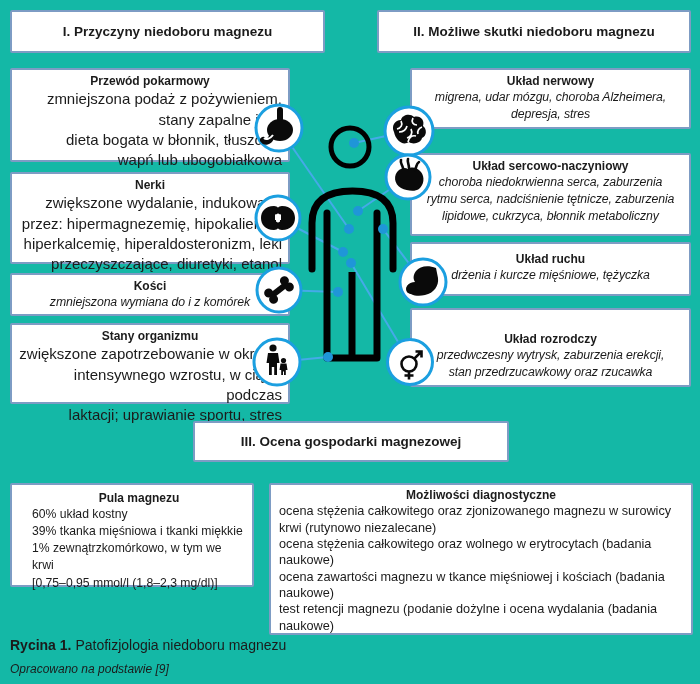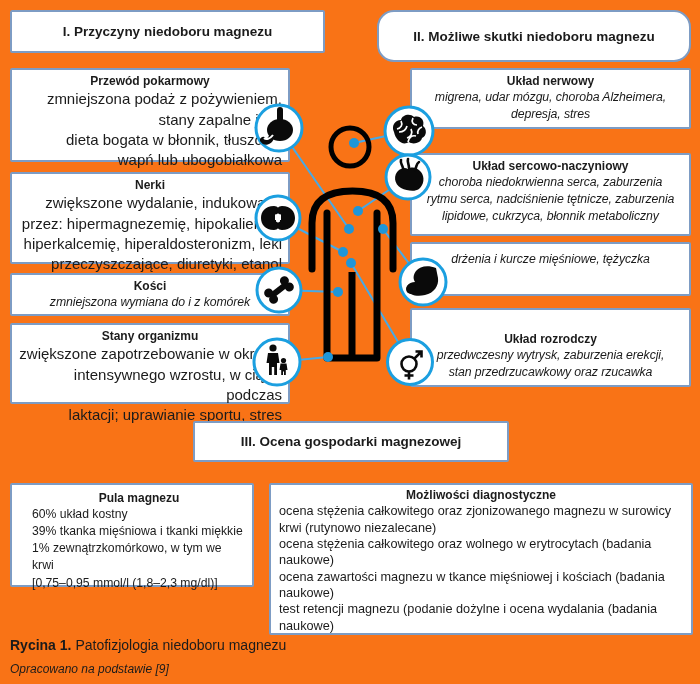--- a/index.html
+++ b/index.html
@@ -1,26 +1,26 @@
 <!DOCTYPE html>
 <html><head>
 <meta charset="utf-8">
 <style>
   html,body{margin:0;padding:0;background:#fff;}
-  .canvas{position:relative;width:700px;height:684px;background:#f97316;
+  .canvas{position:relative;width:700px;height:684px;background:#14b8a6;
           font-family:"Liberation Sans",sans-serif;color:#1b1b1b;overflow:hidden;}
   .box{position:absolute;background:#fff;border:2px solid #7d9cc4;border-radius:2px;box-sizing:border-box;}
   .hdr{display:flex;align-items:center;justify-content:center;font-weight:700;font-size:13.5px;}
   .card{padding:3px 6px;}
   .card-title{font-weight:700;text-align:center;font-size:12px;line-height:1.35;}
   .card-body{font-size:15px;line-height:1.36;white-space:pre-line;text-align:right;}
   .card-body.center{text-align:center;font-size:12.3px;letter-spacing:-0.1px;font-style:italic;}
   
   .b-i  {left:10px;  top:10px;  width:315px; height:43px;}
-  .b-ii {left:377px; top:10px;  width:314px; height:52px;border-radius:17px;}
+  .b-ii {left:377px; top:10px;  width:314px; height:43px;}
   .b-iii{left:193px; top:421px; width:316px; height:41px;}
   
   .c0{left:10px; top:68px;  width:280px; height:94px;}
   .c1{left:10px; top:172px; width:280px; height:92px;}
   .c2{left:10px; top:273px; width:280px; height:43px;}
   .c3{left:10px; top:323px; width:280px; height:81px;}
   
   .e0{left:410px; top:68px;  width:281px; height:61px;}
   .e1{left:410px; top:153px; width:281px; height:83px;}
   .e2{left:410px; top:242px; width:281px; height:54px; padding-top:7px;}
@@ -77,20 +77,21 @@
     <div class="card-body center">migrena, udar mózgu, choroba Alzheimera,
 depresja, stres</div>
   </div>
   <div class="box card e1">
     <div class="card-title">Układ sercowo-naczyniowy</div>
     <div class="card-body center">choroba niedokrwienna serca, zaburzenia
 rytmu serca, nadciśnienie tętnicze, zaburzenia
 lipidowe, cukrzyca, błonnik metaboliczny</div>
   </div>
   <div class="box card e2">
+    <div class="card-title">Układ ruchu</div>
     <div class="card-body center">drżenia i kurcze mięśniowe, tężyczka</div>
   </div>
   <div class="box card e3">
     <div class="card-title">Układ rozrodczy</div>
     <div class="card-body center">przedwczesny wytrysk, zaburzenia erekcji,
 stan przedrzucawkowy oraz rzucawka</div>
   </div>
 
   <div class="box hdr b-iii">
     <span>III. Ocena gospodarki magnezowej</span>

